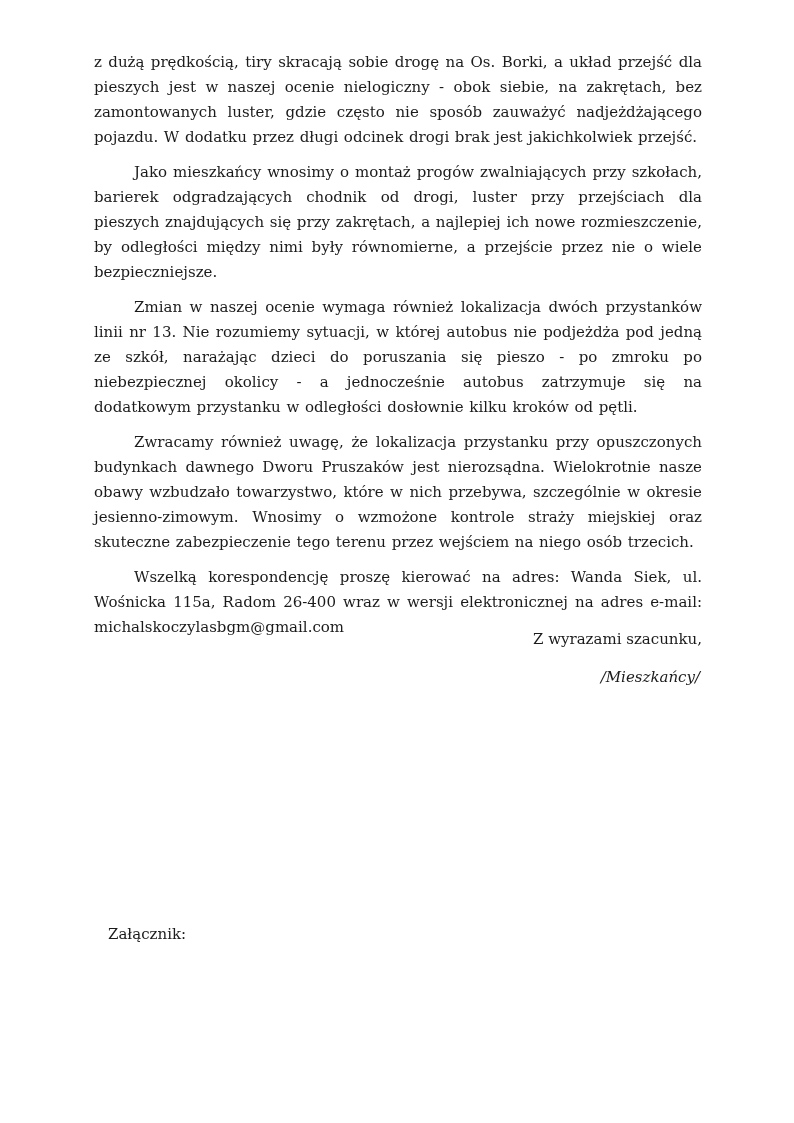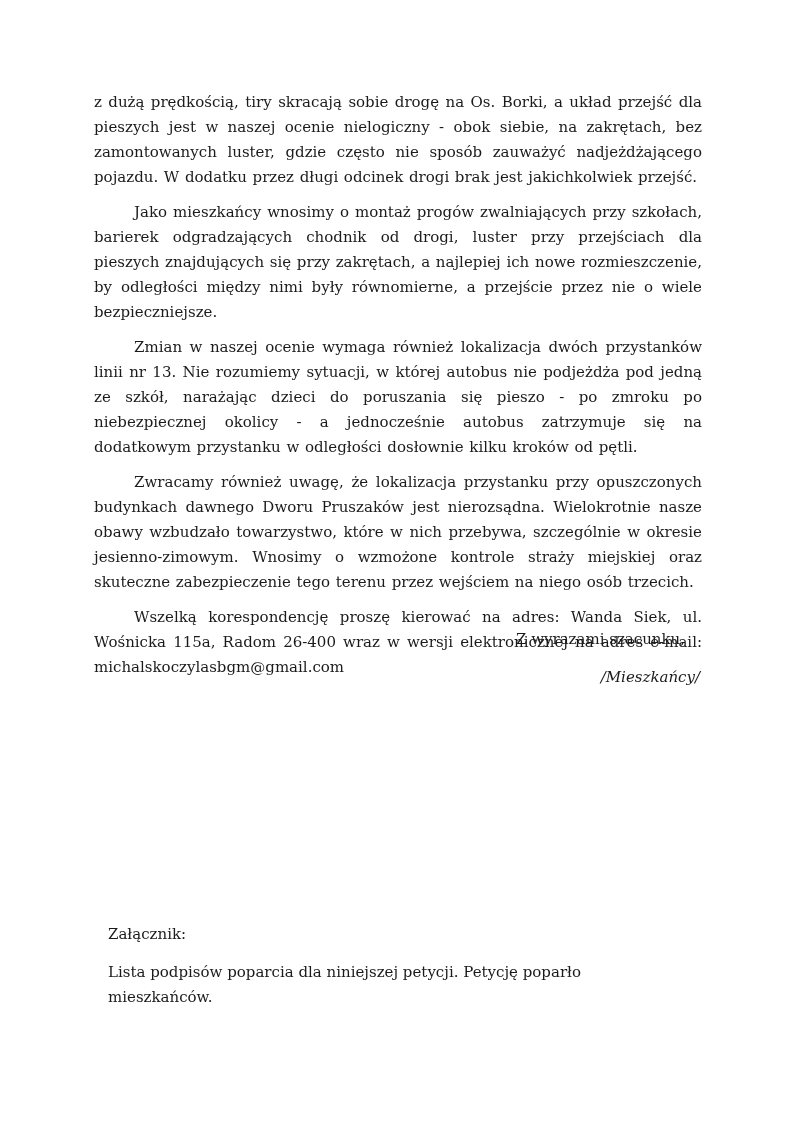--- a/index.html
+++ b/index.html
@@ -6,39 +6,39 @@
   html, body {
     width: 794px;
     height: 1123px;
     background: #ffffff;
   }
   .page {
     position: relative;
     width: 794px;
     height: 1123px;
     background: #ffffff;
-    padding: 90px 92px 0 94px;
+    padding: 50px 92px 0 94px;
     font-family: "DejaVu Serif", "Liberation Serif", serif;
     font-size: 15px;
     line-height: 25px;
     color: #1b1b1b;
   }
   .para {
     text-align: justify;
     text-indent: 40px;
     margin-bottom: 10px;
     word-spacing: 0.06em;
   }
   .para.no-indent {
     text-indent: 0;
   }
   .closing-salutation {
     position: absolute;
     top: 627px;
-    right: 109px;
+    right: 92px;
     text-align: left;
   }
   .closing-signature {
     position: absolute;
     top: 665px;
     right: 94px;
     text-align: right;
     font-style: italic;
   }
   .attachment-block {
@@ -69,16 +69,15 @@
   <p class="para">Zwracamy również uwagę, że lokalizacja przystanku przy opuszczonych budynkach dawnego Dworu Pruszaków jest nierozsądna. Wielokrotnie nasze obawy wzbudzało towarzystwo, które w nich przebywa, szczególnie w okresie jesienno-zimowym. Wnosimy o wzmożone kontrole straży miejskiej oraz skuteczne zabezpieczenie tego terenu przez wejściem na niego osób trzecich.</p>
 
   <p class="para">Wszelką korespondencję proszę kierować na adres: Wanda Siek, ul. Wośnicka 115a, Radom 26-400 wraz w wersji elektronicznej na adres e-mail: michalskoczylasbgm@gmail.com</p>
 
   <p class="closing-salutation">Z wyrazami szacunku,</p>
 
   <p class="closing-signature">/Mieszkańcy/</p>
 
   <div class="attachment-block">
     <p class="attachment-label">Załącznik:</p>
-    <p class="attachment-note"><span>Lista podpisów poparcia dla niniejszej petycji. Petycję poparło</span><span class="blank-gap"></span><span>mieszkańców.</span></p>
   </div>
 
 </div>
 
 </body></html>

